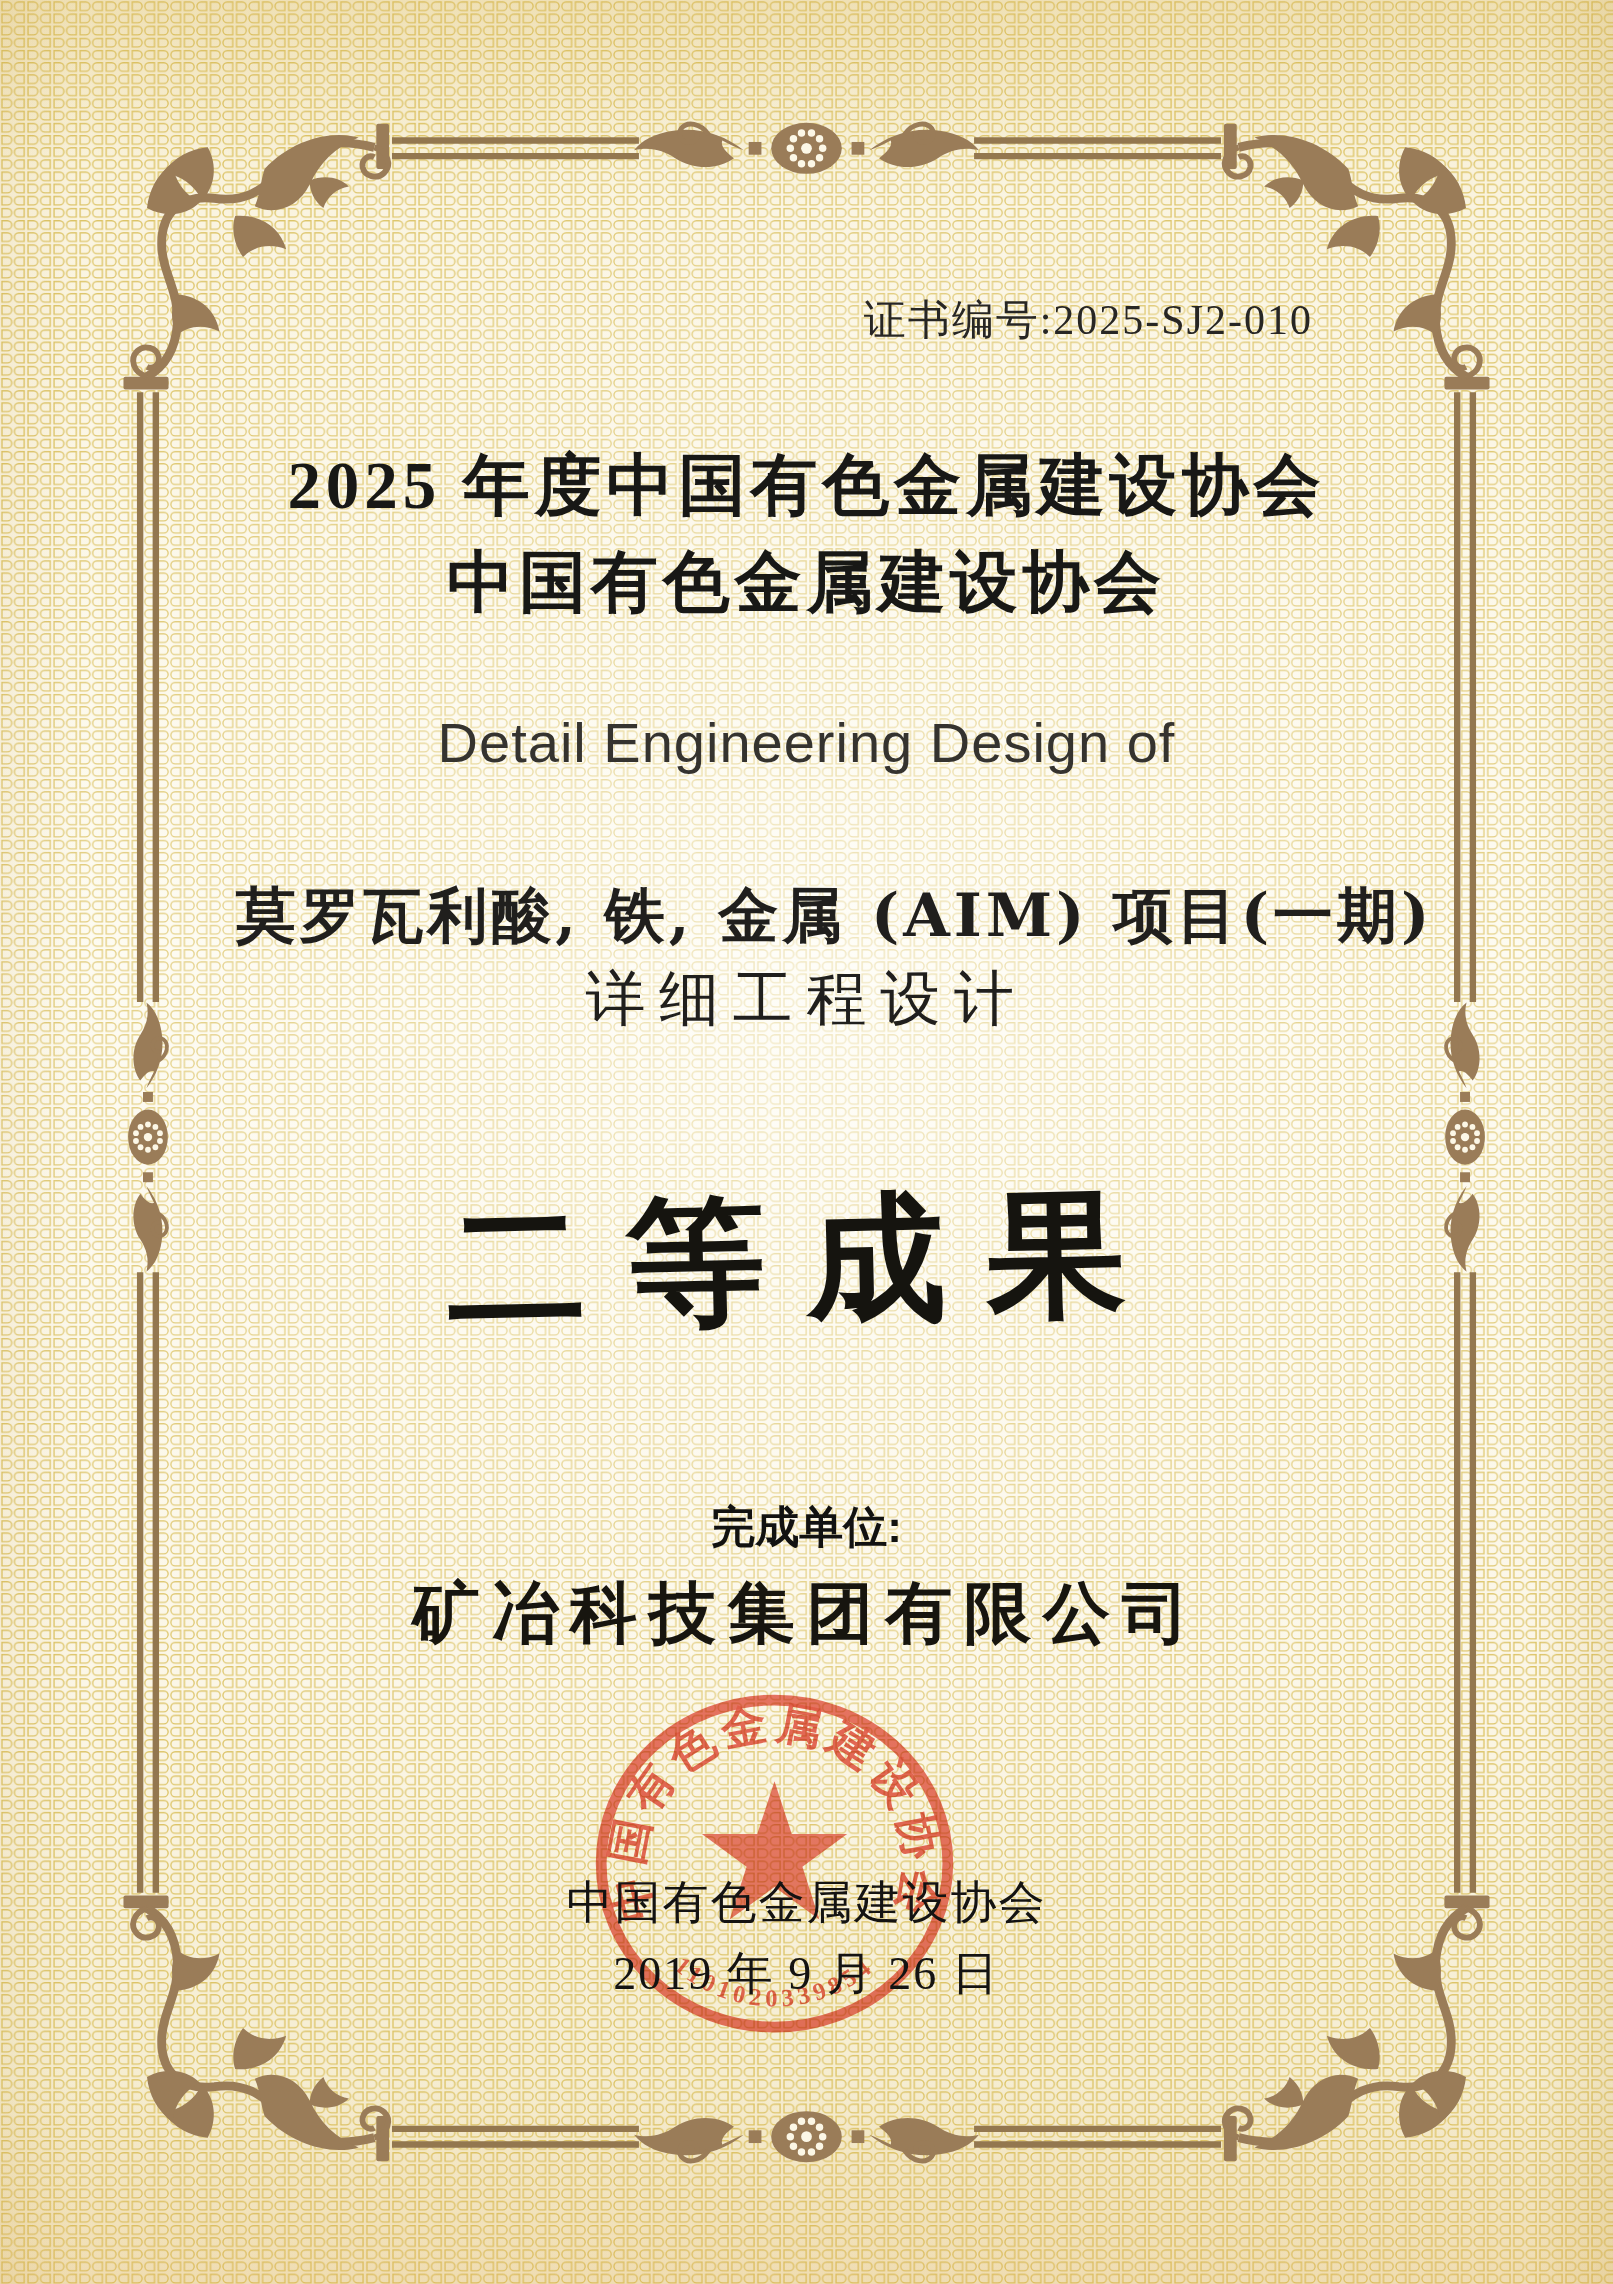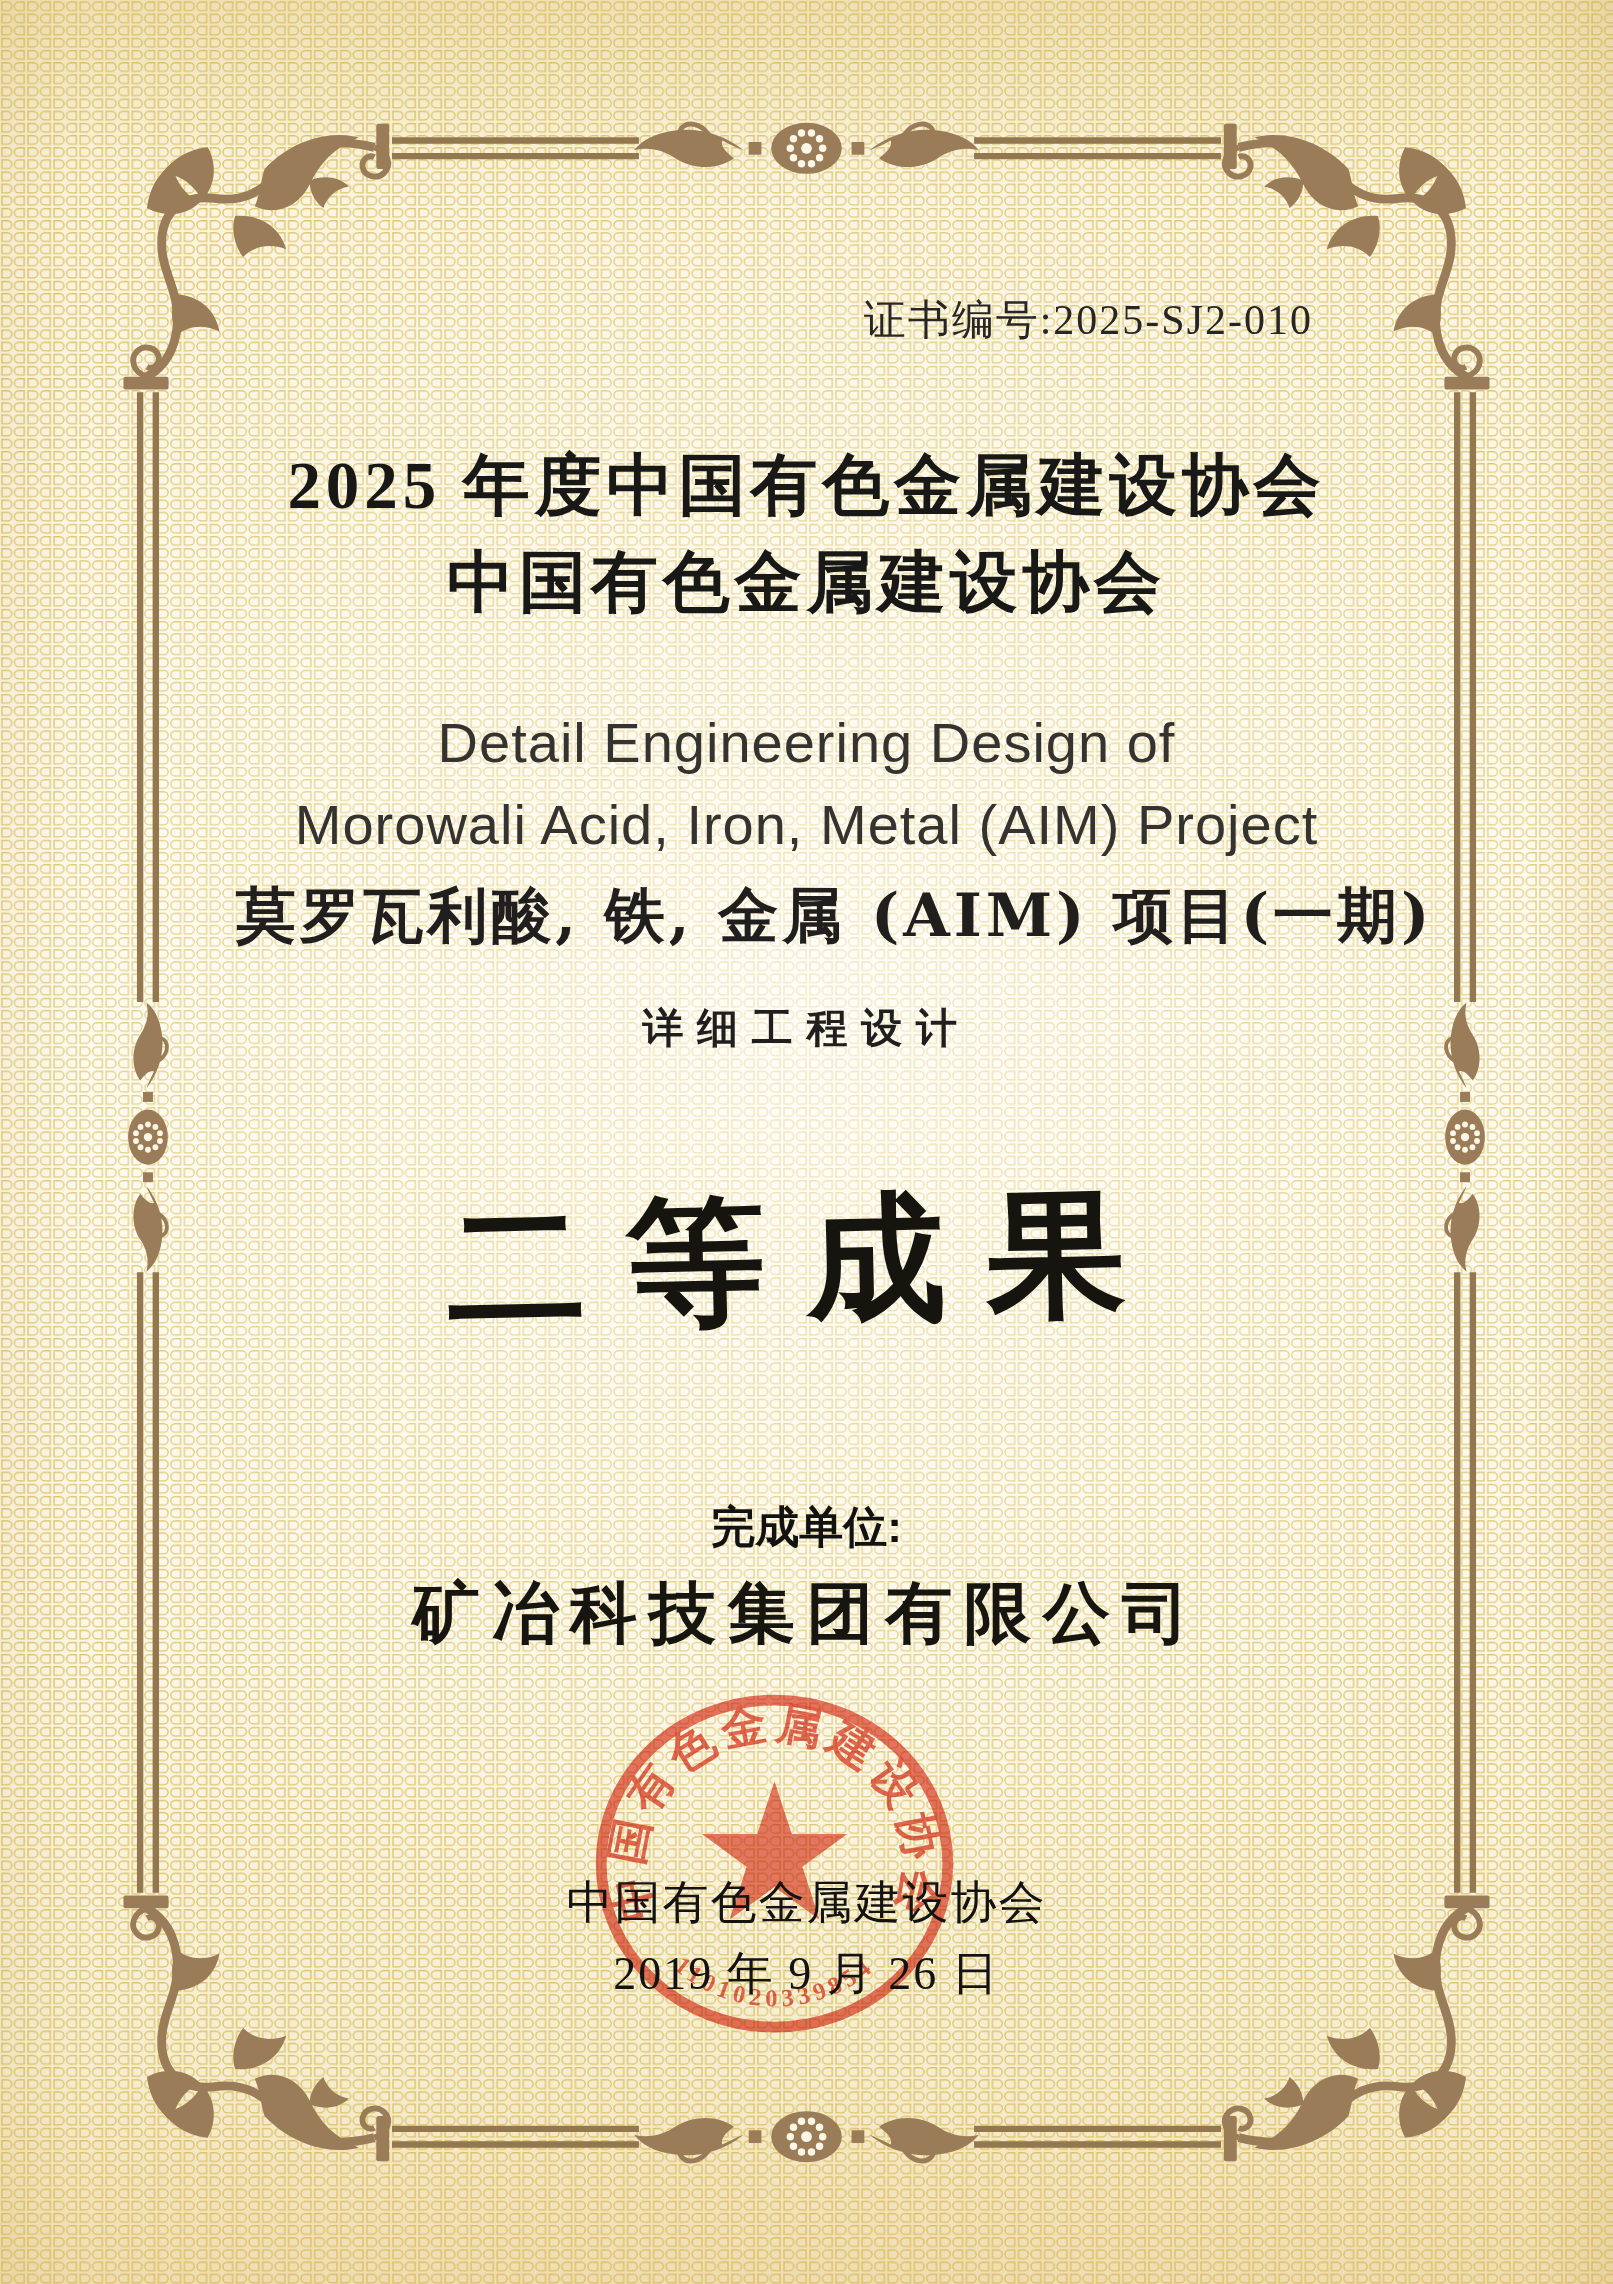--- a/index.html
+++ b/index.html
@@ -18,21 +18,21 @@
   svg.seal{position:absolute;left:547px;top:1654px;z-index:3;mix-blend-mode:multiply;opacity:.92;}
   .txt{position:absolute;left:0;width:100%;text-align:center;color:#1d1c1a;z-index:5;white-space:nowrap;}
   .serif{font-family:"Liberation Serif","DejaVu Serif",serif;}
   .sans{font-family:"Liberation Sans","DejaVu Sans",sans-serif;}
   .kai{font-family:"DejaVu Serif",cursive,serif;}
   .cert-no{top:292px;left:auto;right:300px;width:auto;font-size:42px;letter-spacing:2px;color:#272624;font-family:Liberation Serif, serif;}
   .title{top:437px;font-size:67px;font-weight:bold;letter-spacing:4.9px;line-height:1.45;color:#181816;}
   .en-line1{top:710px;font-size:56px;font-weight:400;letter-spacing:1px;color:#35332f;}
   .en-line2{top:792px;font-size:56px;font-weight:400;letter-spacing:1px;color:#35332f;}
   .cn-proj1{top:876px;font-size:60px;font-weight:700;letter-spacing:3.9px;color:#201f1d;padding-left:28px;}
-  .cn-proj2{top:959px;font-size:41px;font-weight:700;letter-spacing:13.7px;color:#201f1d;margin-top:42px;}
+  .cn-proj2{top:959px;font-size:60px;font-weight:400;letter-spacing:13.7px;color:#201f1d;}
   .award{top:1168px;font-size:139px;font-weight:900;letter-spacing:41px;color:#15140f;transform:rotate(-1.3deg);}
   .unit-label{top:1498px;font-size:44px;font-weight:700;color:#121211;}
   .unit-name{top:1568px;font-size:67px;font-weight:700;letter-spacing:11.8px;color:#17150f;}
   .issuer{top:1872px;font-size:46px;letter-spacing:2px;color:#141312;}
   .issue-date{top:1943px;font-size:46px;letter-spacing:2px;color:#141312;}
 </style>
 </head>
 <body>
 
 <div class="page">
@@ -128,21 +128,20 @@
   </svg>
 
   <div class="txt serif cert-no">证书编号:2025-SJ2-010</div>
 
   <div class="txt serif title">
     <div>2025 年度中国有色金属建设协会</div>
     <div>中国有色金属建设协会</div>
   </div>
 
   <div class="txt sans en-line1">Detail Engineering Design of</div>
-  <div class="txt sans en-line2">Morowali Acid, Iron, Metal (AIM) Project</div>
 
   <div class="txt kai cn-proj1">莫罗瓦利酸, 铁, 金属 (AIM) 项目(一期)</div>
   <div class="txt kai cn-proj2">详细工程设计</div>
 
   <div class="txt kai award">二等成果</div>
 
   <div class="txt kai unit-name">矿冶科技集团有限公司</div>
   <div class="txt sans unit-label">完成单位:</div>
 
   <div class="txt serif issuer">中国有色金属建设协会</div>

